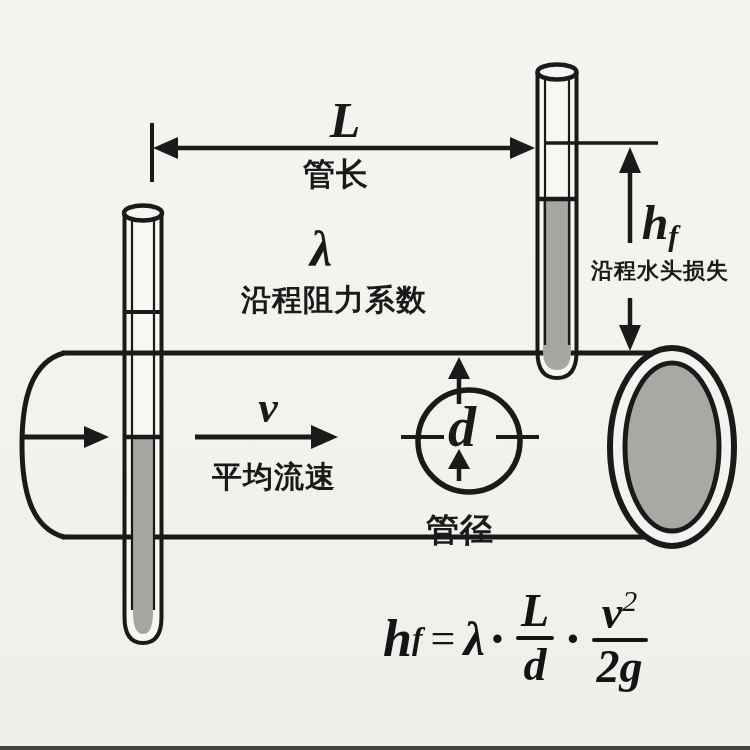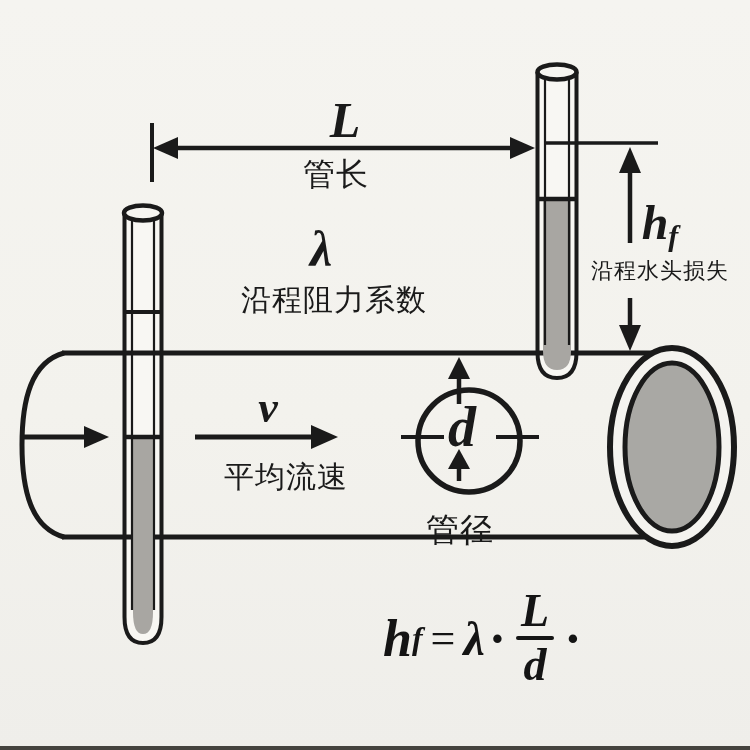--- a/index.html
+++ b/index.html
@@ -5,21 +5,21 @@
   html,body{margin:0;padding:0;}
   body{
     width:750px;height:750px;position:relative;overflow:hidden;
     background:linear-gradient(180deg,#f5f4f0 0%,#f3f2ed 55%,#efeeea 100%);
     font-family:"Liberation Sans",sans-serif;
     -webkit-font-smoothing:antialiased;
   }
   #stage{position:absolute;inset:0;}
   svg{position:absolute;left:0;top:0;}
   .lbl{position:absolute;transform:translate(-50%,-50%);color:#1a1a1a;white-space:nowrap;}
-  .cjk{font-weight:normal;letter-spacing:1px;}
+  .cjk{font-weight:bold;letter-spacing:1px;}
   .sym{font-family:"Liberation Serif","DejaVu Serif",serif;font-style:italic;font-weight:bold;}
   .sub{font-style:italic;vertical-align:-0.25em;}
   .sup{font-style:italic;vertical-align:0.55em;}
   
   .formula{position:absolute;display:flex;align-items:center;color:#141414;
            font-family:"Liberation Serif","DejaVu Serif",serif;}
   .formula .piece{display:flex;align-items:center;}
   .frac{display:inline-flex;flex-direction:column;align-items:center;margin:0 6px;}
   .frac .bar{height:4px;background:#141414;border-radius:2px;align-self:stretch;margin:2px 0;}
   .frac .num,.frac .den{line-height:1.0;padding:0 5px;}
@@ -112,35 +112,42 @@
 
   <div class="lbl sym" style="left:321px;top:249px;font-size:50px;">λ</div>
   <div class="lbl cjk" style="left:334px;top:300px;font-size:30px;">沿程阻力系数</div>
 
   <div class="lbl" style="left:660px;top:224px;">
     <span class="sym" style="font-size:48px;">h</span><span class="sym sub" style="font-size:30px;">f</span>
   </div>
   <div class="lbl cjk" style="left:660px;top:271px;font-size:22px;">沿程水头损失</div>
 
   <div class="lbl sym" style="left:268px;top:407px;font-size:44px;">v</div>
-  <div class="lbl cjk" style="left:286px;top:477px;font-size:30px;">平均流速</div>
+  <div class="lbl cjk" style="left:274px;top:477px;font-size:30px;">平均流速</div>
 
   <div class="lbl sym" style="left:462px;top:427px;font-size:56px;">d</div>
   <div class="lbl cjk" style="left:460px;top:509px;font-size:33px;margin-top:21px;">管径</div>
 
   <div class="formula" style="left:383px;top:574px;height:128px;">
     <span class="piece" style="font-size:52px;">
       <span class="sym" style="font-size:52px;">h</span>
         <span class="sym sub" style="font-size:32px;">f</span>
     </span>
     <span class="piece" style="font-size:44px;margin:0 8px;">=</span>
     <span class="piece sym" style="font-size:48px;">λ</span>
     <span class="piece" style="font-size:52px;font-weight:bold;margin:0 4px;">·</span>
     <span class="frac">
       <span class="num sym" style="font-size:46px;">L</span>
       <span class="bar"></span>
       <span class="den sym" style="font-size:46px;">d</span>
     </span>
     <span class="piece" style="font-size:52px;font-weight:bold;margin:0 4px;">·</span>
+    <span class="frac">
+      <span class="num">
+        <span class="sym" style="font-size:46px;">v</span><span class="sup" style="font-size:30px;font-family:'Liberation Serif','DejaVu Serif',serif;">2</span>
+      </span>
+      <span class="bar"></span>
+      <span class="den sym" style="font-size:46px;">2g</span>
+    </span>
   </div>
 
   <div class="bottom-strip"></div>
 </div>
 
 </body></html>

